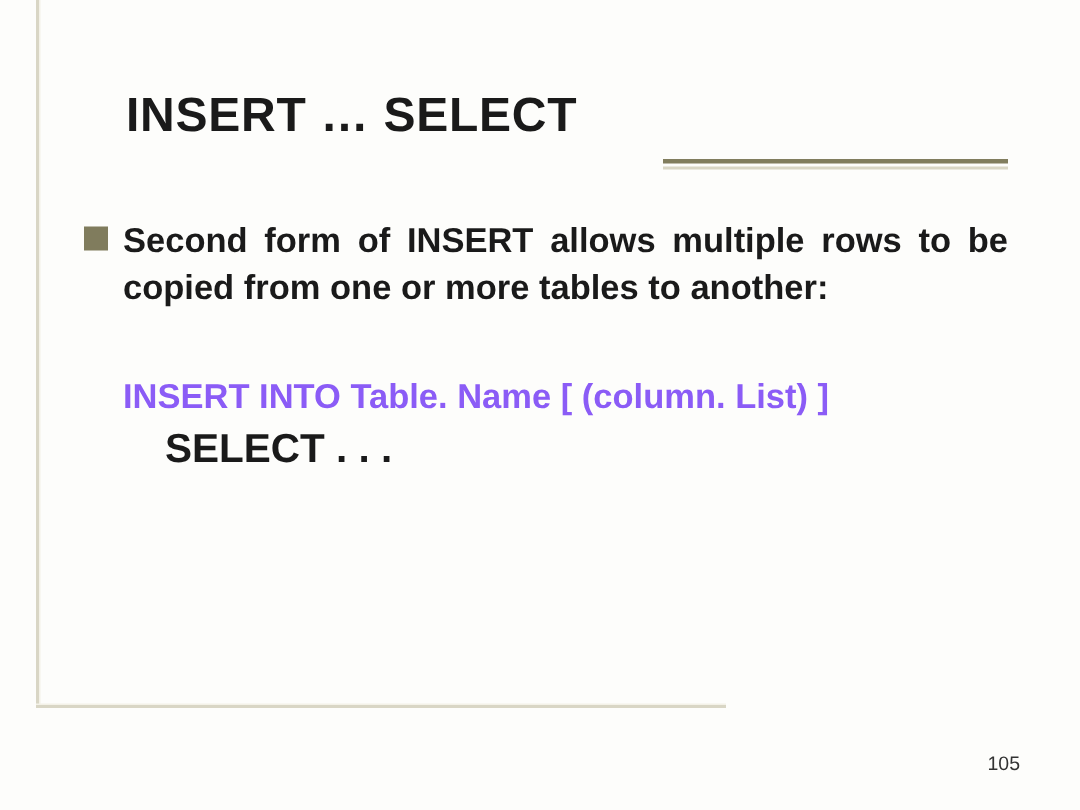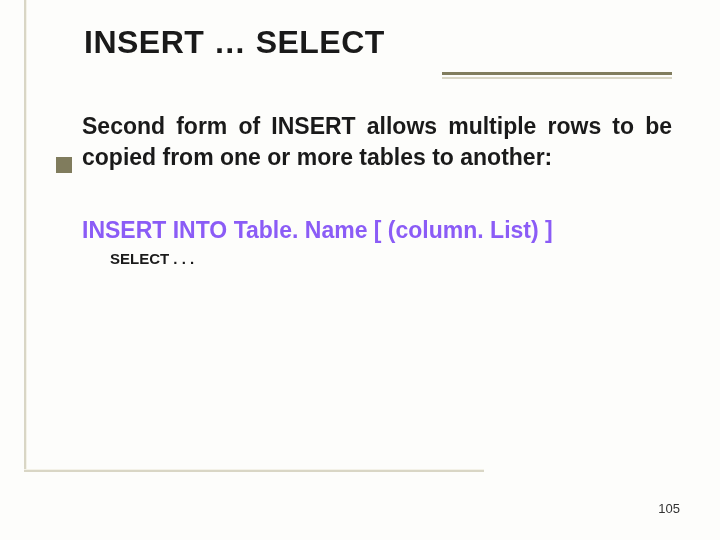--- a/index.html
+++ b/index.html
@@ -7,21 +7,21 @@
       width: 720px;
       height: 540px;
       background: #fdfdfb;
       font-family: Arial, "Helvetica Neue", Helvetica, sans-serif;
       position: relative;
       overflow: hidden;
     }
     .slide {
       width: 100%;
       height: 100%;
-      padding: 24px 48px 40px 56px;
+      padding: 58px 48px 40px 56px;
       position: relative;
     }
     .title-wrap {
       position: relative;
       padding-bottom: 14px;
     }
     .title {
       font-size: 32px;
       font-weight: bold;
       color: #1a1a1a;
@@ -42,21 +42,21 @@
       bottom: -4px;
       width: 230px;
       height: 2px;
       background: #d9d6c5;
     }
     .body {
       margin-top: 36px;
     }
     .bullet-row {
       display: flex;
-      align-items: flex-end;
+      align-items: flex-start;
       gap: 10px;
       margin-bottom: 44px;
     }
     .bullet-square {
       width: 16px;
       height: 16px;
       background: #807c5d;
       flex-shrink: 0;
       margin-top: 6px;
     }
@@ -69,21 +69,21 @@
       text-justify: inter-word;
     }
     .code-line-1 {
       font-size: 23px;
       font-weight: bold;
       color: #8b5cf6;
       padding-left: 26px;
       margin-bottom: 6px;
     }
     .code-line-2 {
-      font-size: 15px;
+      font-size: 27px;
       font-weight: bold;
       color: #1a1a1a;
       padding-left: 54px;
     }
     .left-rule {
       position: absolute;
       left: 24px;
       top: 0;
       width: 2px;
       height: 470px;

